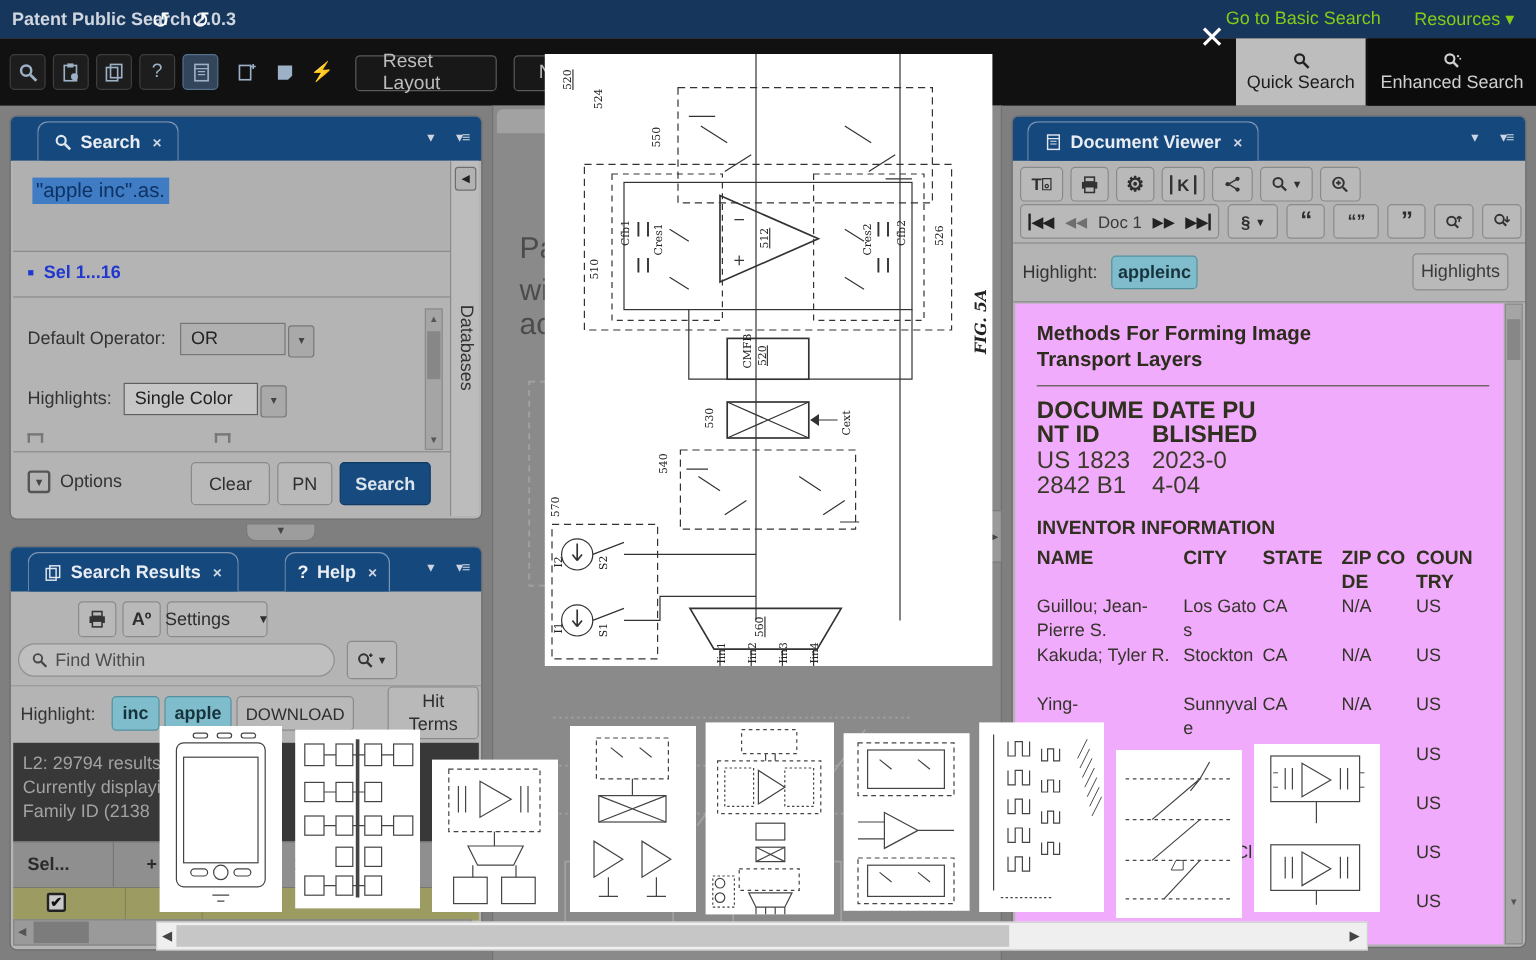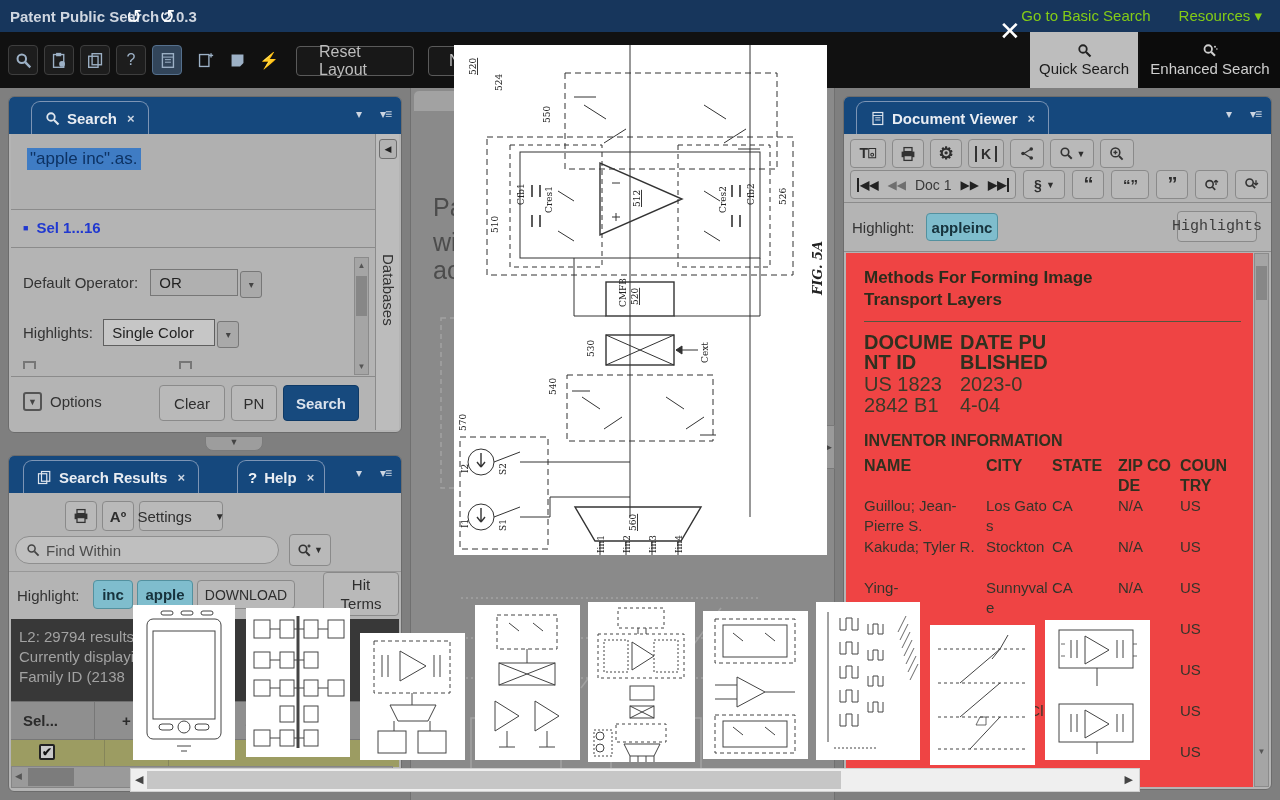--- a/index.html
+++ b/index.html
@@ -76,21 +76,21 @@
   .splitV{position:absolute;left:-14px;top:337px;width:13px;height:44px;background:#9a9a9a;border:1px solid #7a7a7a;border-radius:3px 0 0 3px;color:#444;font-size:9px;display:flex;align-items:center;justify-content:center;}
   .splitH{position:absolute;left:205px;top:436px;width:58px;height:15px;background:#9d9d9d;border:1px solid #7b7b7b;border-radius:0 0 8px 8px;color:#444;font-size:9px;display:flex;align-items:flex-start;justify-content:center;}
 
   
   .dvbar1{position:absolute;left:6px;top:42px;display:flex;gap:6px;}
   .dvbar1 .btn, .dvbar2 .btn{height:29px;min-width:30px;font-size:14px;font-weight:bold;padding:0 6px;}
   .dvbar2{position:absolute;left:6px;top:73px;display:flex;gap:7px;}
   .navgrp{display:flex;align-items:center;background:#b9b9b9;border:1px solid #8a8a8a;border-radius:4px;height:29px;padding:0 6px;gap:9px;font-size:13px;color:#222;}
   .navgrp .dim{color:#6f6f6f;}
   .dvhl{position:absolute;left:0;top:105px;right:0;height:50px;border-top:1px solid #8b8b8b;border-bottom:1px solid #8b8b8b;font-size:15px;color:#333;}
-  .doccontent{position:absolute;left:2px;top:156px;right:18px;bottom:2px;background:#ef4444;color:#30301f;overflow:hidden;padding:14px 0 0 18px;}
+  .doccontent{position:absolute;left:2px;top:156px;right:18px;bottom:2px;background:#f0abfc;color:#30301f;overflow:hidden;padding:14px 0 0 18px;}
   .doccontent .dtitle{font-size:17px;font-weight:bold;line-height:22px;width:290px;color:#2c2c1c;}
   .doccontent hr{border:none;border-top:1px solid #55553f;margin:10px 12px 10px 0;}
   .fldtbl{display:flex;gap:4px;font-size:20px;}
   .fldcol{width:92px;}
   .fldcol .lb{font-weight:bold;word-break:break-all;line-height:20px;}
   .fldcol .vl{margin-top:2px;line-height:21px;color:#3a3a28;}
   .invhead{font-weight:bold;font-size:16px;margin:16px 0 6px 0;}
   .invrowh,.invrow{display:flex;font-size:15px;line-height:20px;}
   .invrowh span{font-weight:bold;font-size:16px;}
   .c1{width:122px;padding-right:4px;}
@@ -429,21 +429,21 @@
         <svg viewBox="0 0 20 20" style="width:16px;height:16px;">
             <circle cx="7" cy="7" r="4.5" fill="none" stroke="#333" stroke-width="2"></circle>
             <line x1="10.5" y1="10.5" x2="14" y2="14" stroke="#333" stroke-width="2.2"></line>
             <path d="M15 4 v6 m0 0 l-2.5 -2.5 m2.5 2.5 l2.5 -2.5" stroke="#333" stroke-width="1.6" fill="none"></path>
           </svg>
       </div>
     </div>
     <div class="dvhl">
       <span style="position:absolute;left:8px;top:16px;">Highlight:</span>
       <span class="chip" style="position:absolute;left:82px;top:10px;width:72px;height:28px;">appleinc</span>
-      <div class="btn" style="position:absolute;right:14px;top:8px;width:80px;height:31px;color:#3b3b3b;font-family:Liberation Mono, monospace;">Highlights</div>
+      <div class="btn" style="position:absolute;right:14px;top:8px;width:80px;height:31px;color:#3b3b3b;">Highlights</div>
     </div>
     <div class="doccontent">
       <div class="dtitle">Methods For Forming Image Transport Layers</div>
       <hr>
       <div class="fldtbl">
         <div class="fldcol">
           <div class="lb">DOCUMENT ID</div>
           <div class="vl" style="word-break:break-all;width:80px;">US 18232842 B1</div>
         </div>
         <div class="fldcol">

